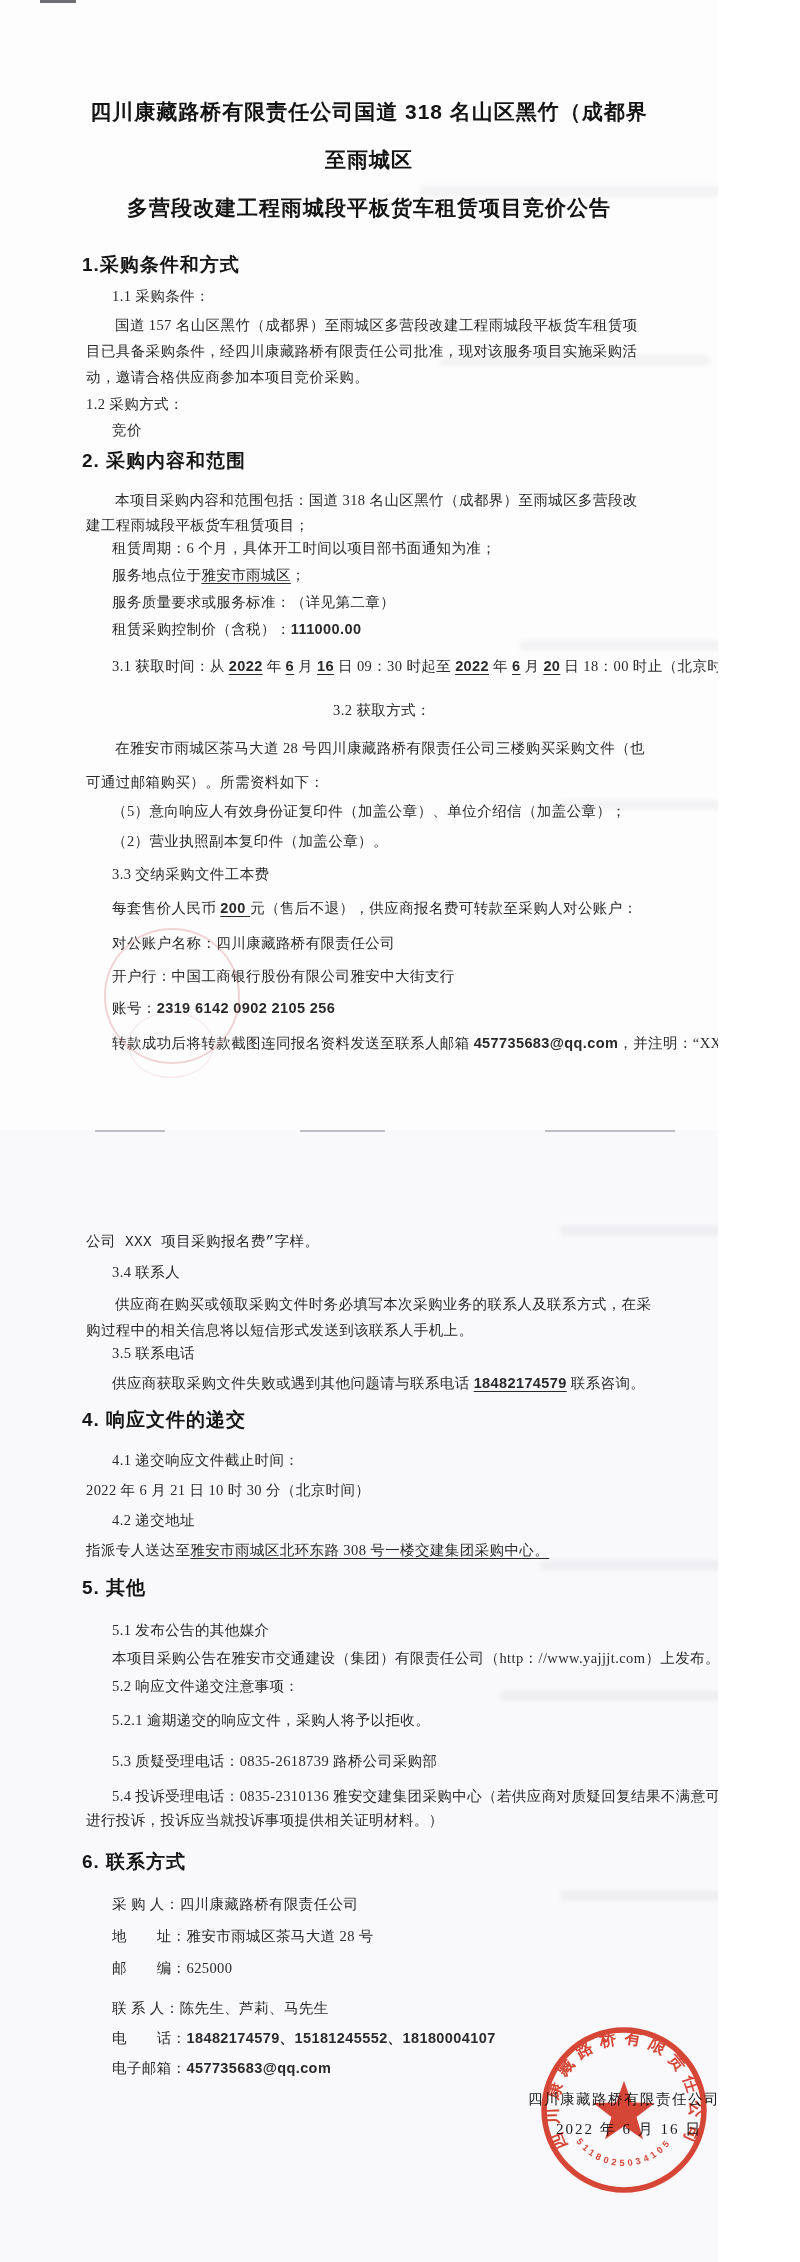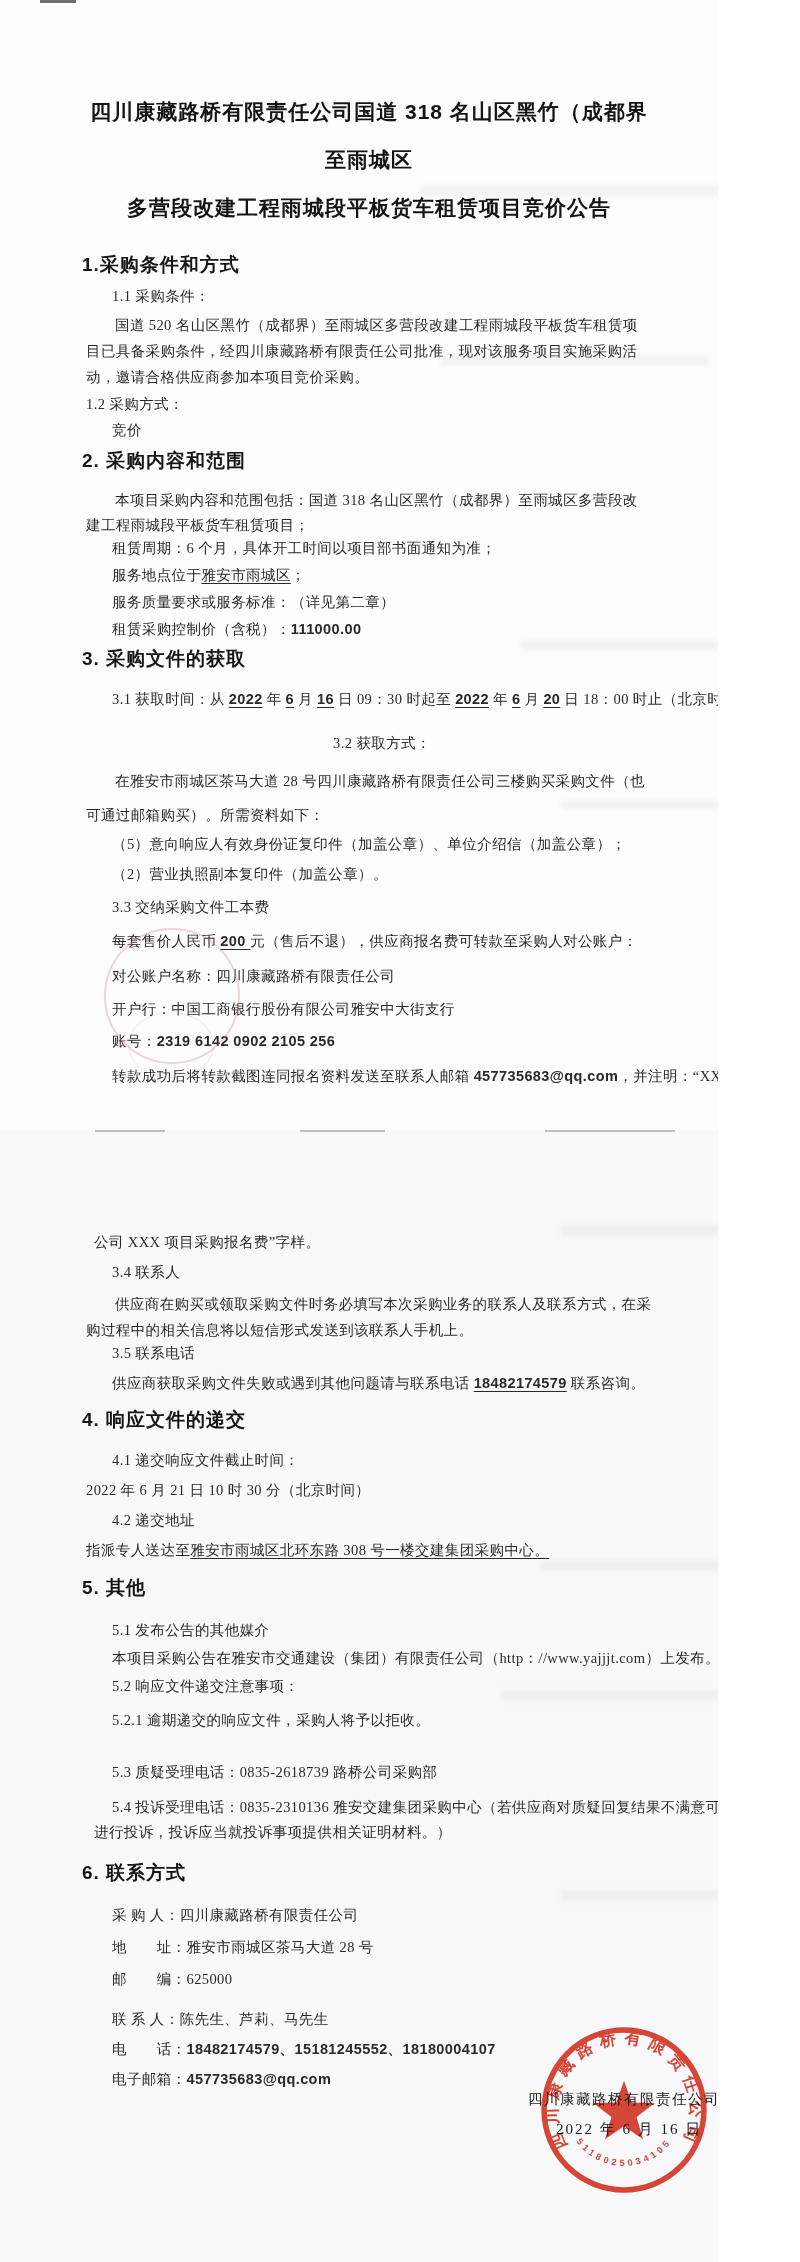--- a/index.html
+++ b/index.html
@@ -9,21 +9,21 @@
   .pg1{height:1130px;background:#fdfdfd;}
   .pg2{height:1132px;background:#f9f8fa;}
   .content{padding:0 66px 0 86px;}
   .doc-title{margin-top:88px;font-family:"Liberation Sans","DejaVu Sans",sans-serif;
              font-weight:700;font-size:21px;line-height:48px;text-align:center;color:#141414;letter-spacing:1px;}
   .h2{font-family:"Liberation Sans","DejaVu Sans",sans-serif;font-weight:700;font-size:19px;
       line-height:26px;color:#161616;margin-left:-4px;letter-spacing:1px;white-space:nowrap;}
   .sub{font-size:14.5px;line-height:20px;margin-left:26px;white-space:nowrap;letter-spacing:.4px;}
   .line{font-size:14.5px;line-height:20px;margin-left:26px;white-space:nowrap;letter-spacing:.4px;}
   .para{font-size:14.5px;text-indent:2em;letter-spacing:.4px;}
-  .flush{margin-left:8px;}
+  .flush{margin-left:0;font-family:Liberation Mono, monospace;}
   u{text-underline-offset:3px;text-decoration-thickness:1px;}
   .num{font-family:"Liberation Sans","DejaVu Sans",sans-serif;font-weight:700;}
   
   .smudge-top{position:absolute;left:40px;top:0;width:36px;height:3px;background:#4a4a50;opacity:.8;}
   .seam-mark{position:absolute;height:2px;background:#8d8d96;opacity:.55;}
   .ghost{position:absolute;background:rgba(120,120,145,.07);filter:blur(2px);border-radius:4px;}
   .faint-ring{position:absolute;left:104px;top:928px;width:132px;height:132px;border-radius:50%;
               border:2px solid rgba(208,116,122,.30);}
   .faint-ring2{position:absolute;left:128px;top:1012px;width:84px;height:64px;border-radius:50%;
                border:1px solid rgba(208,116,122,.18);}
@@ -49,32 +49,31 @@
     <div class="faint-ring2"></div>
 
     <div class="content">
       <div class="doc-title">
         <div>四川康藏路桥有限责任公司国道 318 名山区黑竹（成都界至雨城区</div>
         <div>多营段改建工程雨城段平板货车租赁项目竞价公告</div>
       </div>
 
       <div class="h2" style="margin-top:20px;">1.采购条件和方式</div>
       <div class="sub" style="margin-top:8px;">1.1 采购条件：</div>
-      <div class="para" style="margin-top:6px;line-height:26px;">国道 520 名山区黑竹（成都界）至雨城区多营段改建工程雨城段平板货车租赁项目已具备采购条件，经四川康藏路桥有限责任公司批准，现对该服务项目实施采购活动，邀请合格供应商参加本项目竞价采购。</div>
+      <div class="para" style="margin-top:6px;line-height:26px;">国道 157 名山区黑竹（成都界）至雨城区多营段改建工程雨城段平板货车租赁项目已具备采购条件，经四川康藏路桥有限责任公司批准，现对该服务项目实施采购活动，邀请合格供应商参加本项目竞价采购。</div>
       <div class="sub" style="margin-top:4px;margin-left:0;">1.2 采购方式：</div>
       <div class="line" style="margin-top:6px;">竞价</div>
 
       <div class="h2" style="margin-top:8px;">2. 采购内容和范围</div>
       <div class="para" style="margin-top:14px;line-height:25px;">本项目采购内容和范围包括：国道 318 名山区黑竹（成都界）至雨城区多营段改建工程雨城段平板货车租赁项目；</div>
       <div class="line" style="margin-top:0;">租赁周期：6 个月，具体开工时间以项目部书面通知为准；</div>
       <div class="line" style="margin-top:7px;"><span>服务地点位于</span><u>雅安市雨城区</u><span>；</span></div>
       <div class="line" style="margin-top:7px;">服务质量要求或服务标准：（详见第二章）</div>
       <div class="line" style="margin-top:7px;"><span>租赁采购控制价（含税）：</span><span class="num">111000.00</span></div>
 
-      <div class="h2" style="margin-top:7px;">3. 采购文件的获取</div>
       <div class="line" style="margin-top:17px;"><span>3.1 获取时间：从 </span><u class="num">2022</u><span> 年 </span><u class="num">6</u><span> 月 </span><u class="num">16</u><span> 日 09：30 时起至 </span><u class="num">2022</u><span> 年 </span><u class="num">6</u><span> 月 </span><u class="num">20</u><span> 日 18：00 时止（北京时间）</span></div>
       <div class="sub" style="margin-top:24px;text-align:center;">3.2 获取方式：</div>
       <div class="para" style="margin-top:11px;line-height:34px;">在雅安市雨城区茶马大道 28 号四川康藏路桥有限责任公司三楼购买采购文件（也可通过邮箱购买）。所需资料如下：</div>
       <div class="line" style="margin-top:2px;">（5）意向响应人有效身份证复印件（加盖公章）、单位介绍信（加盖公章）；</div>
       <div class="line" style="margin-top:10px;">（2）营业执照副本复印件（加盖公章）。</div>
       <div class="sub" style="margin-top:13px;">3.3 交纳采购文件工本费</div>
       <div class="line" style="margin-top:14px;"><span>每套售价人民币 </span><u class="num">200 </u><span>元（售后不退），供应商报名费可转款至采购人对公账户：</span></div>
       <div class="line" style="margin-top:15px;">对公账户名称：四川康藏路桥有限责任公司</div>
       <div class="line" style="margin-top:13px;">开户行：中国工商银行股份有限公司雅安中大街支行</div>
       <div class="line" style="margin-top:12px;"><span>账号：</span><span class="num">2319 6142 0902 2105 256</span></div>
@@ -103,21 +102,21 @@
       <div class="sub" style="margin-top:17px;">4.1 递交响应文件截止时间：</div>
       <div class="line" style="margin-top:10px;margin-left:0;">2022 年 6 月 21 日 10 时 30 分（北京时间）</div>
       <div class="sub" style="margin-top:10px;">4.2 递交地址</div>
       <div class="line" style="margin-top:10px;margin-left:0;"><span>指派专人送达至</span><u>雅安市雨城区北环东路 308 号一楼交建集团采购中心。</u></div>
 
       <div class="h2" style="margin-top:15px;">5. 其他</div>
       <div class="sub" style="margin-top:19px;">5.1 发布公告的其他媒介</div>
       <div class="line" style="margin-top:8px;">本项目采购公告在雅安市交通建设（集团）有限责任公司（http：//www.yajjjt.com）上发布。</div>
       <div class="sub" style="margin-top:8px;">5.2 响应文件递交注意事项：</div>
       <div class="sub" style="margin-top:14px;">5.2.1 逾期递交的响应文件，采购人将予以拒收。</div>
-      <div class="sub" style="margin-top:32px;">5.3 质疑受理电话：0835-2618739 路桥公司采购部</div>
+      <div class="sub" style="margin-top:21px;">5.3 质疑受理电话：0835-2618739 路桥公司采购部</div>
       <div class="sub" style="margin-top:15px;">5.4 投诉受理电话：0835-2310136 雅安交建集团采购中心（若供应商对质疑回复结果不满意可</div>
       <div class="line flush" style="margin-top:5px;">进行投诉，投诉应当就投诉事项提供相关证明材料。）</div>
 
       <div class="h2" style="margin-top:18px;">6. 联系方式</div>
       <div class="line" style="margin-top:19px;">采 购 人：四川康藏路桥有限责任公司</div>
       <div class="line" style="margin-top:12px;">地　　址：雅安市雨城区茶马大道 28 号</div>
       <div class="line" style="margin-top:12px;">邮　　编：625000</div>
       <div class="line" style="margin-top:20px;">联 系 人：陈先生、芦莉、马先生</div>
       <div class="line" style="margin-top:10px;"><span>电　　话：</span><span class="num" style="font-weight:700;">18482174579、15181245552、18180004107</span></div>
       <div class="line" style="margin-top:10px;"><span>电子邮箱：</span><span class="num">457735683@qq.com</span></div>

